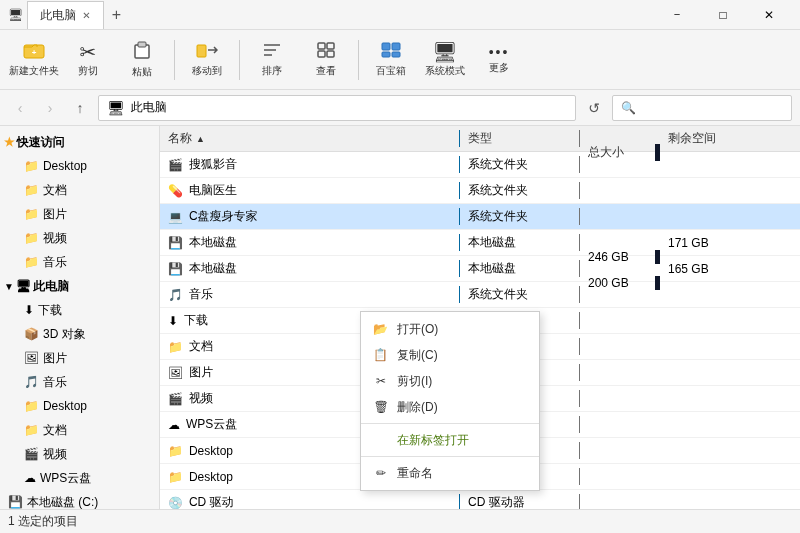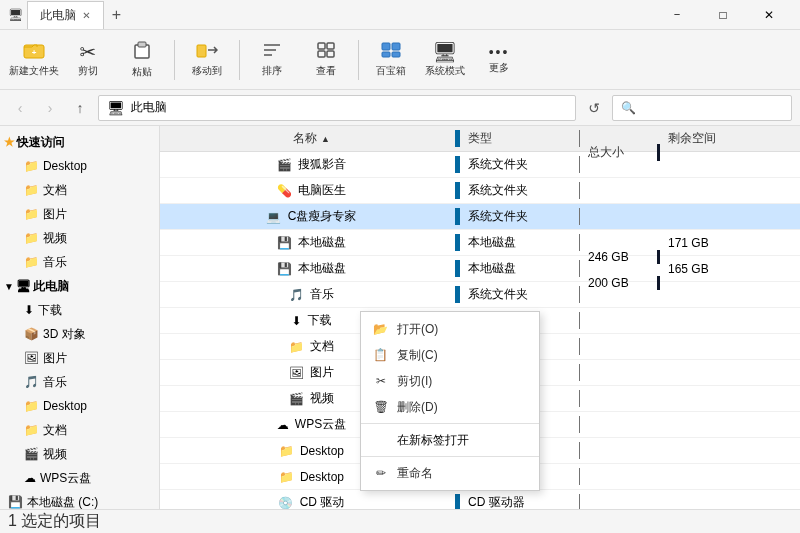--- a/index.html
+++ b/index.html
@@ -128,23 +128,23 @@
     .file-list { flex: 1; background: white; overflow-y: auto; }
     .file-list-header {
       display: flex;
       align-items: center;
       height: 26px;
       background: #f0f0f0;
       border-bottom: 1px solid #ddd;
       font-size: 12px;
       color: #333;
     }
-    .col-name { width: 300px; padding-left: 8px; display: flex; align-items: center; gap: 4px; border-right: 5px solid #0369a1; justify-content: center; }
+    .col-name { width: 300px; padding-left: 8px; display: flex; align-items: center; gap: 4px; border-right: 1px solid #0369a1; }
     .col-type { width: 120px; padding-left: 8px; border-right: 1px solid #737373; }
-    .col-size { width: 80px; padding-left: 8px; border-right: 3px solid #0f172a; margin-top: 28px; }
+    .col-size { width: 80px; padding-left: 8px; border-right: 5px solid #0f172a; margin-top: 28px; }
     .col-free { width: 80px; padding-left: 8px; }
     .file-row {
       display: flex;
       align-items: center;
       height: 26px;
       border-bottom: 1px solid #f0f0f0;
       cursor: pointer;
       font-size: 12px;
     }
     .file-row.selected { background: #cce5ff; }
@@ -165,33 +165,33 @@
     }
     .menu-item {
       display: flex;
       align-items: center;
       height: 26px;
       padding: 0 12px;
       cursor: pointer;
       gap: 8px;
       color: #333;
     }
-    .menu-item.disabled { color: #000000; cursor: default; }
+    .menu-item.disabled { color: #4d7c0f; cursor: default; }
     .menu-separator { height: 1px; background: #e0e0e0; margin: 3px 0; }
     .menu-icon { width: 16px; text-align: center; font-size: 12px; }
 
     
     .status-bar {
       height: 24px;
       background: #f5f5f5;
       border-top: 1px solid #ddd;
       display: flex;
       align-items: center;
       padding: 0 8px;
-      font-size: 16px;
+      font-size: 12px;
       color: #333;
     }
   </style>
 </head>
 <body>
 
 <div class="title-bar">
   <div class="title-bar-left">
     <span>🖥</span>
     <div class="title-bar-tabs">

